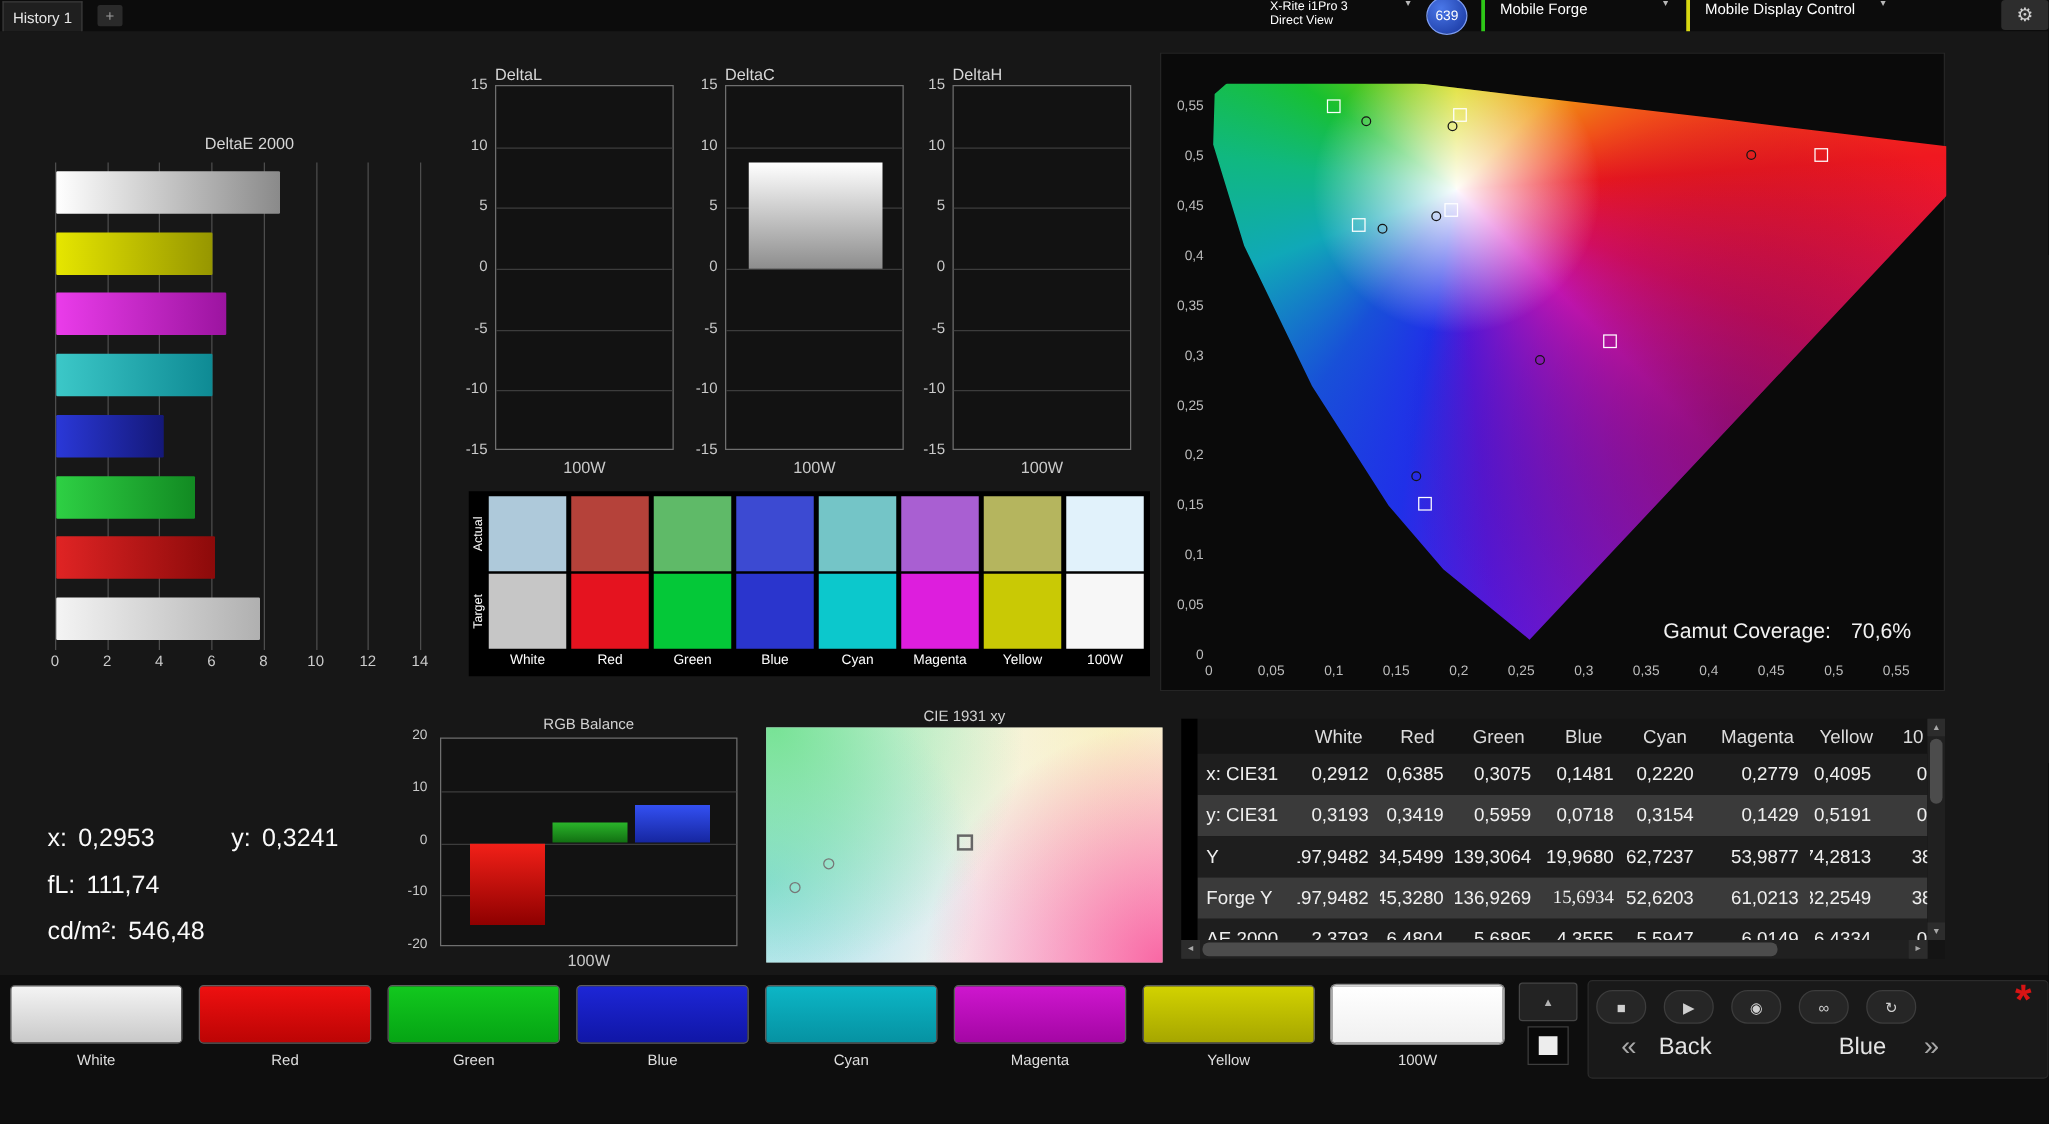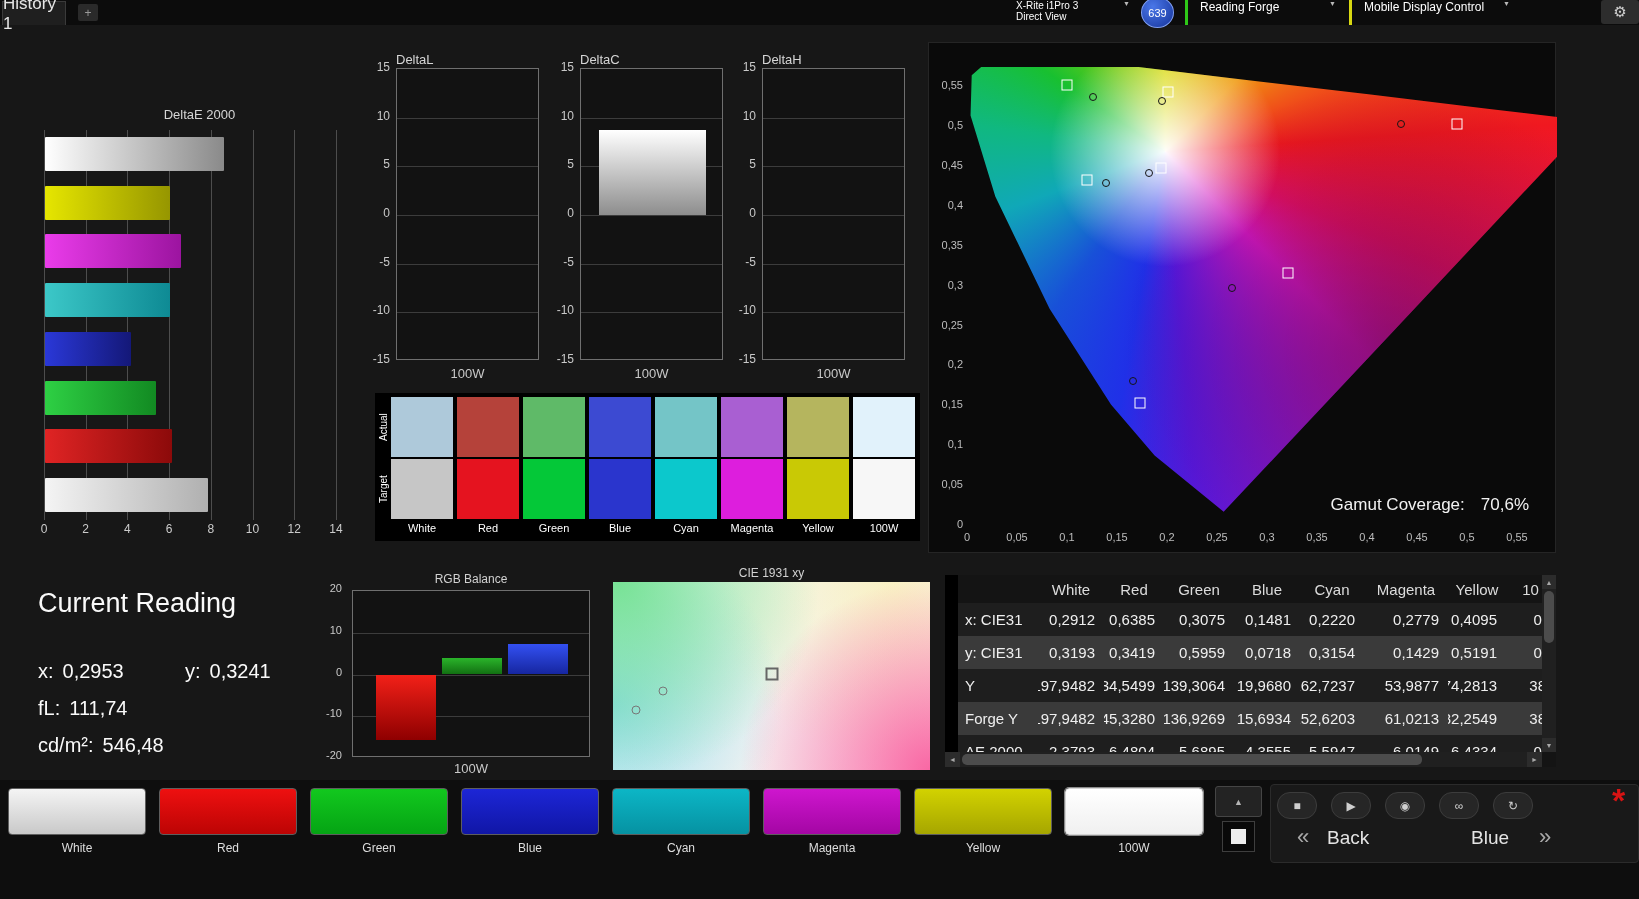--- a/index.html
+++ b/index.html
@@ -3,21 +3,21 @@
 <meta charset="utf-8">
 <style>
   *{margin:0;padding:0;box-sizing:border-box}
   html,body{background:#000}
   .app{position:relative;width:1639px;height:899px;background:#171717;overflow:hidden;
        font-family:"Liberation Sans",sans-serif;color:#e8e8e8}
 
   
   .topbar{position:absolute;left:0;top:0;width:1639px;height:25px;background:#0c0c0c}
   .tab{position:absolute;left:2px;top:1px;width:64px;height:24px;background:#1f1f1f;border:1px solid #3a3a3a;border-bottom:none;
-       font-size:17px;color:#e6e6e6;display:flex;align-items:center;justify-content:center}
+       font-size:12px;color:#e6e6e6;display:flex;align-items:center;justify-content:center}
   .tab-add{position:absolute;left:78px;top:4px;width:20px;height:17px;background:#2a2a2a;border-radius:2px;color:#9a9a9a;
        font-size:12px;display:flex;align-items:center;justify-content:center}
   .dd{position:absolute;top:0;height:25px;display:flex;align-items:flex-start;color:#fff}
   .dd-arrow{font-size:7px;color:#b8b8b8;margin-left:8px}
   .meter-dd{left:1012px;width:122px;padding:0 4px}
   .dd-2line{display:flex;flex-direction:column;line-height:11px;font-size:10px;flex:1}
   .badge{position:absolute;left:1141px;top:-3px;width:33px;height:31px;border-radius:50%;
        background:radial-gradient(circle at 35% 30%,#4a77e8,#15339b);border:1px solid #7e9ef2;
        color:#fff;font-size:11px;display:flex;align-items:center;justify-content:center;z-index:3}
   .vbar{position:absolute;top:0;width:3px;height:25px}
@@ -163,21 +163,21 @@
     <div class="dd meter-dd">
       <div class="dd-2line">
         <span>X-Rite i1Pro 3</span>
         <span>Direct View</span>
       </div>
       <span class="dd-arrow">▼</span>
     </div>
     <div class="badge">639</div>
     <div class="vbar vbar-green"></div>
     <div class="dd source-dd">
-      <span>Reading Forge</span>
+      <span>Mobile Forge</span>
       <span class="dd-arrow">▼</span>
     </div>
     <div class="vbar vbar-yellow"></div>
     <div class="dd display-dd">
       <span>Mobile Display Control</span>
       <span class="dd-arrow">▼</span>
     </div>
     <div class="gear-btn">
       <span>⚙</span>
     </div>
@@ -359,21 +359,20 @@
       <div class="cie-xlabel" style="left: 222px;">0,2</div>
       <div class="cie-xlabel" style="left: 272px;">0,25</div>
       <div class="cie-xlabel" style="left: 322px;">0,3</div>
       <div class="cie-xlabel" style="left: 372px;">0,35</div>
       <div class="cie-xlabel" style="left: 422px;">0,4</div>
       <div class="cie-xlabel" style="left: 472px;">0,45</div>
       <div class="cie-xlabel" style="left: 522px;">0,5</div>
       <div class="cie-xlabel" style="left: 572px;">0,55</div>
     </div>
 
-  <div class="reading-title">Current Reading</div>
   <div class="rline rl-x">
     <span>x:</span><span class="val">0,2953</span>
   </div>
   <div class="rline rl-y">
     <span>y:</span><span class="val">0,3241</span>
   </div>
   <div class="rline rl-fl">
     <span>fL:</span><span class="val">111,74</span>
   </div>
   <div class="rline rl-cd">
@@ -450,21 +449,21 @@
           <div class="tcell tval" style="width: 64px;">162,7237</div>
           <div class="tcell tval" style="width: 84px;">53,9877</div>
           <div class="tcell tval" style="width: 58px;">174,2813</div>
           <div class="tcell tval" style="width: 49px;">38</div>
         </div>
         <div class="trow odd">
           <div class="tcell tlabel" style="width: 80px;">Forge Y</div>
           <div class="tcell tval" style="width: 66px;">197,9482</div>
           <div class="tcell tval" style="width: 60px;">45,3280</div>
           <div class="tcell tval" style="width: 70px;">136,9269</div>
-          <div class="tcell tval" style="width: 66px;">15,6934</div>
+          <div class="tcell tval" style="width: 66px; font-family: Liberation Serif, serif;">15,6934</div>
           <div class="tcell tval" style="width: 64px;">152,6203</div>
           <div class="tcell tval" style="width: 84px;">61,0213</div>
           <div class="tcell tval" style="width: 58px;">182,2549</div>
           <div class="tcell tval" style="width: 49px;">38</div>
         </div>
         <div class="trow even">
           <div class="tcell tlabel" style="width: 80px;">ΔE 2000</div>
           <div class="tcell tval" style="width: 66px;">2,3793</div>
           <div class="tcell tval" style="width: 60px;">6,4804</div>
           <div class="tcell tval" style="width: 70px;">5,6895</div>

